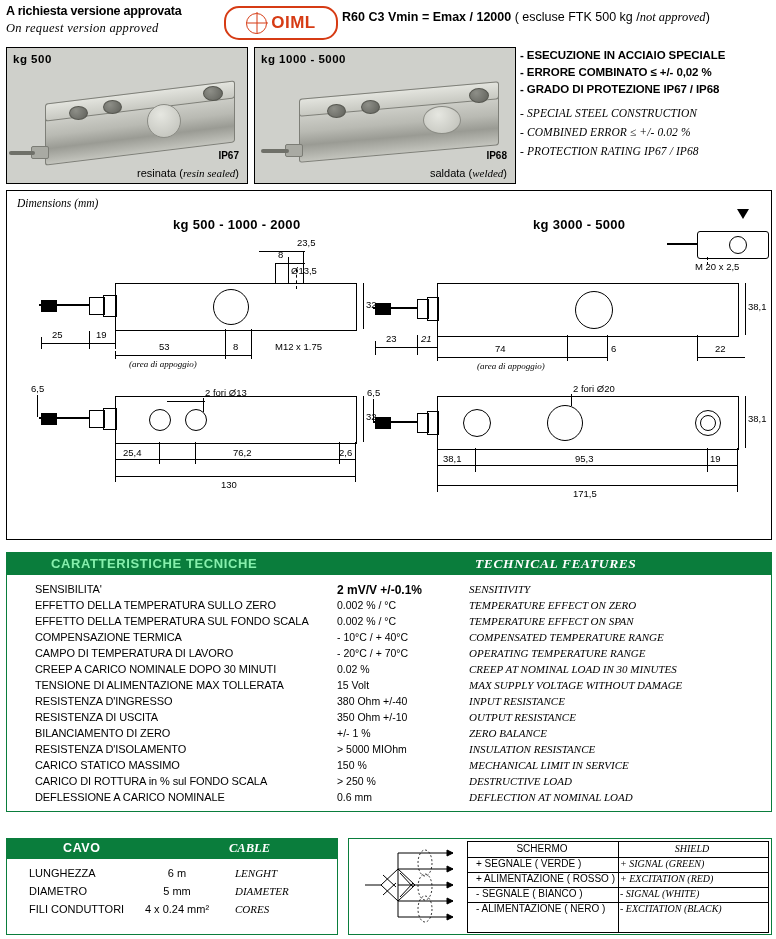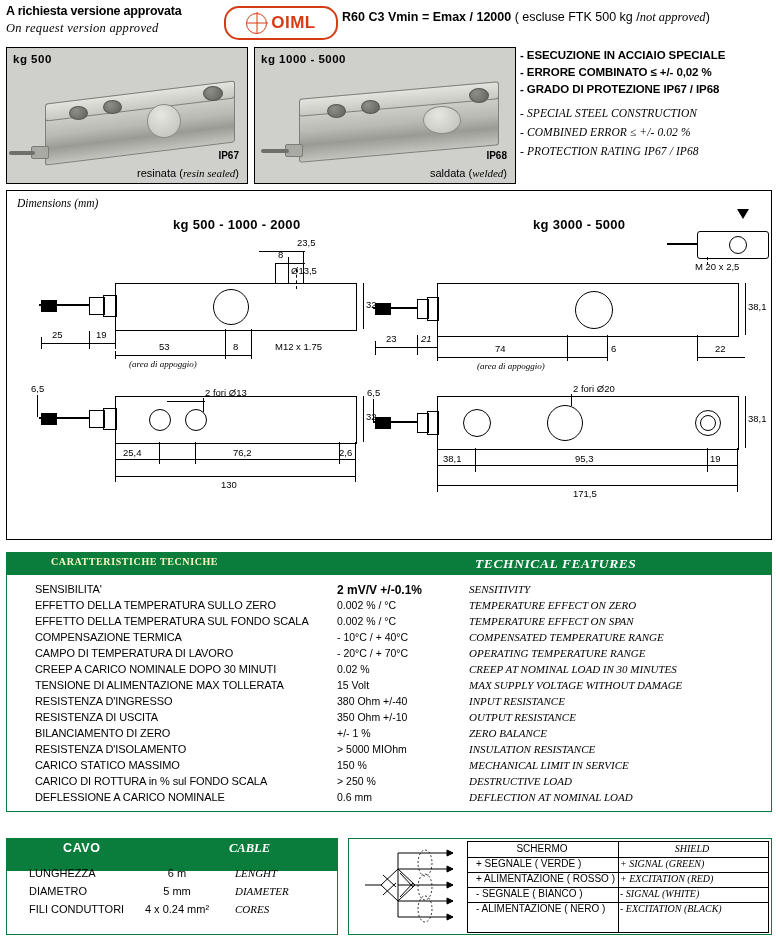--- a/index.html
+++ b/index.html
@@ -53,31 +53,31 @@
   .dwi{position:absolute;font-size:9px;font-style:italic;font-family:"Liberation Serif",serif;}
   .ln{position:absolute;background:#000;}
   .box{position:absolute;border:1px solid #000;}
   .circ{position:absolute;border:1px solid #000;border-radius:50%;}
   .vdash{position:absolute;border-left:1px dashed #000;}
   .arrow-d{position:absolute;width:0;height:0;border-left:6px solid transparent;border-right:6px solid transparent;border-top:10px solid #000;}
 
   
   .tech{position:absolute;left:6px;top:552px;width:764px;height:258px;border:1.5px solid #0a7d3c;}
   .tech-head{position:absolute;left:0;top:0;width:100%;height:22px;background:#0a7d3c;}
-  .tech-head .t1{position:absolute;left:44px;top:3px;color:#fef9c3;font-size:10px;font-weight:bold;letter-spacing:0.6px;font-family:Liberation Serif, serif;}
+  .tech-head .t1{position:absolute;left:44px;top:3px;color:#86efac;font-size:13px;font-weight:bold;letter-spacing:0.6px;}
   .tech-head .t2{position:absolute;left:468px;top:3px;color:#fff;font-size:13.5px;font-weight:bold;font-style:italic;font-family:"Liberation Serif",serif;letter-spacing:0.6px;}
   .trow{position:absolute;left:0;width:100%;height:17.3px;}
   .trow .c-it{position:absolute;left:28px;font-size:11px;letter-spacing:-0.1px;white-space:nowrap;}
   .trow .c-val{position:absolute;left:330px;width:120px;text-align:left;font-size:10.5px;white-space:nowrap;}
   .trow .c-en{position:absolute;left:462px;font-size:11px;font-style:italic;font-family:"Liberation Serif",serif;white-space:nowrap;}
   .trow.first .c-val{font-size:12px;font-weight:bold;}
 
   
   .cable-tbl{position:absolute;left:6px;top:838px;width:330px;height:95px;border:1.5px solid #0a7d3c;}
-  .cable-tbl .ch{position:absolute;left:0;top:0;width:100%;height:32px;background:#0a7d3c;}
+  .cable-tbl .ch{position:absolute;left:0;top:0;width:100%;height:20px;background:#0a7d3c;}
   .cable-tbl .ch .a{position:absolute;left:56px;top:2px;color:#fff;font-size:12.5px;font-weight:bold;letter-spacing:0.6px;}
   .cable-tbl .ch .b{position:absolute;left:222px;top:2px;color:#fff;font-size:12.5px;font-weight:bold;font-style:italic;font-family:"Liberation Serif",serif;}
   .cable-tbl .r{position:absolute;left:0;width:100%;height:17px;}
   .cable-tbl .r .i{position:absolute;left:22px;font-size:11px;}
   .cable-tbl .r .v{position:absolute;left:120px;width:100px;text-align:center;font-size:11px;}
   .cable-tbl .r .e{position:absolute;left:228px;font-size:11px;font-style:italic;font-family:"Liberation Serif",serif;}
 
   
   .wire{position:absolute;left:348px;top:838px;width:422px;height:95px;border:1.5px solid #0a7d3c;}
   .wire .diag{position:absolute;left:4px;top:4px;width:110px;height:85px;}

